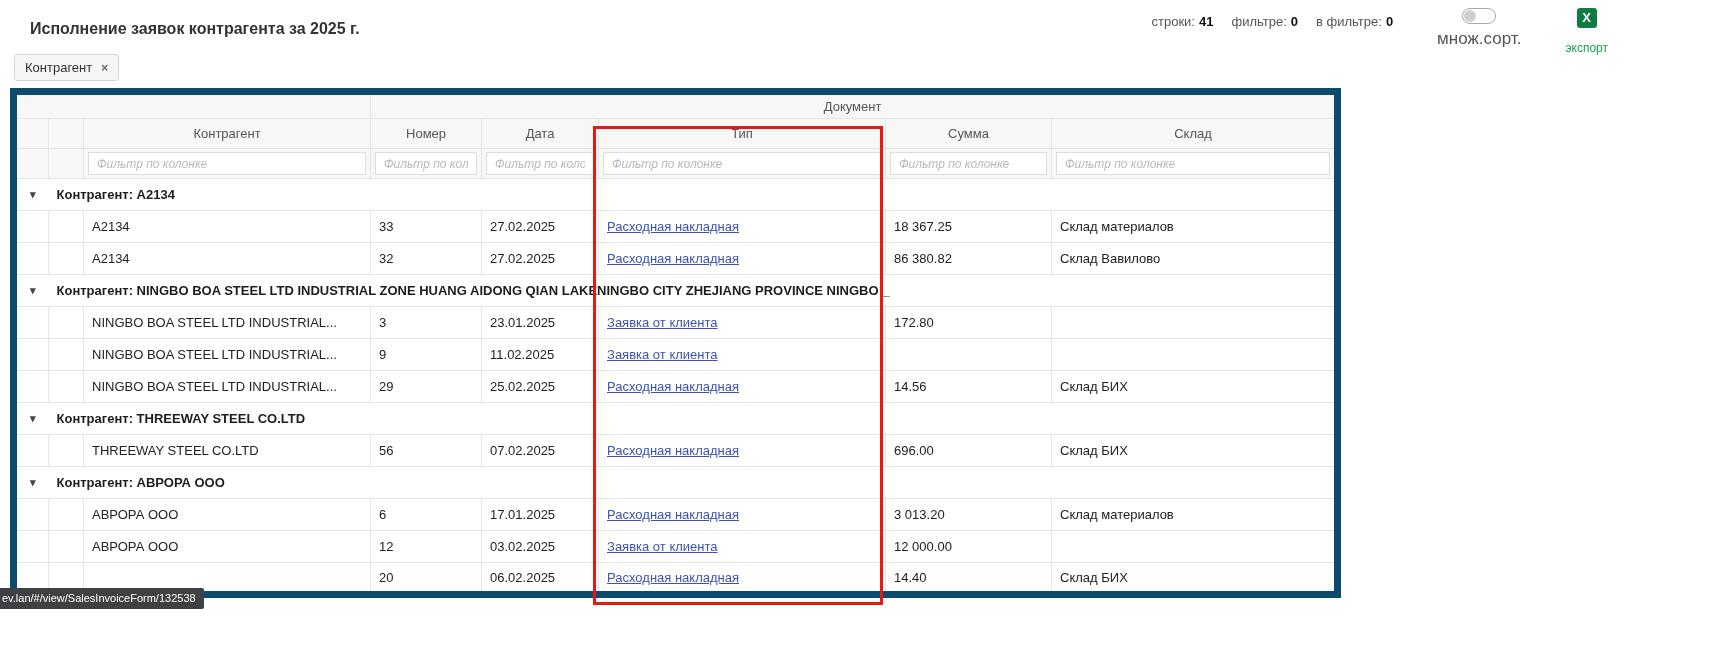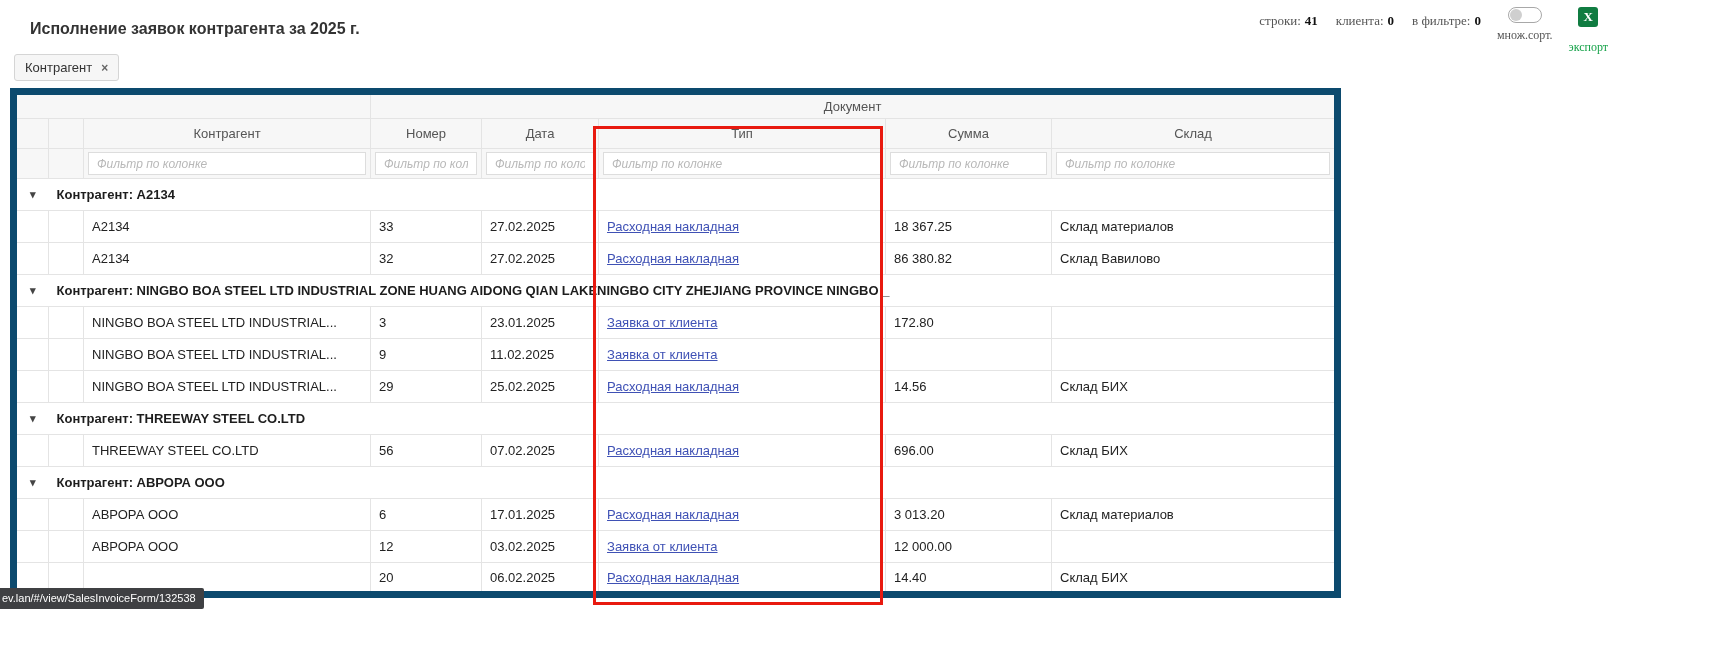--- a/index.html
+++ b/index.html
@@ -20,30 +20,30 @@
   }
   
   .page-header {
     display: flex;
     justify-content: space-between;
     align-items: center;
     padding: 12px 112px 0 30px;
     height: 46px;
   }
   .page-title { font-size: 16px; font-weight: 700; color: #333; }
-  .header-right { display: flex; align-items: flex-start; gap: 16px; font-family: Liberation Serif, serif; }
+  .header-right { display: flex; align-items: flex-start; gap: 44px; }
   .stats { display: flex; gap: 18px; margin-top: 10px; font-size: 13px; color: #555; white-space: nowrap; }
   .stat b { color: #111; margin-left: 4px; font-weight: 700; }
   .tool { display: flex; flex-direction: column; align-items: center; gap: 5px; margin-top: 4px; }
   .toggle {
     width: 34px; height: 16px; border-radius: 9px;
     background: #fff; border: 1px solid #a8a8a8; position: relative; cursor: pointer;
   }
   .toggle-knob { position: absolute; left: 1px; top: 1px; width: 12px; height: 12px; border-radius: 50%; background: #cfcfcf; }
-  .tool-label { font-size: 12px; color: #555; }
+  .tool-label { font-size: 17px; color: #555; }
   .export-icon {
     width: 20px; height: 20px; border-radius: 3px; background: #107c41;
     color: #fff; font-weight: 700; font-size: 13px;
     display: flex; align-items: center; justify-content: center; cursor: pointer;
   }
   .export-label { font-size: 12px; color: var(--green); margin-top: 8px; }
   
   .chip-bar { margin: 8px 0 0 14px; height: 30px; }
   .chip {
     display: inline-flex; align-items: center; gap: 9px;
@@ -96,21 +96,21 @@
   }
 </style>
 </head>
 <body>
 
 <div class="page-header">
   <div class="page-title">Исполнение заявок контрагента за 2025 г.</div>
   <div class="header-right">
     <div class="stats">
       <span class="stat"><span>строки:</span><b>41</b></span>
-      <span class="stat"><span>клиента:</span><b>0</b></span>
+      <span class="stat"><span>фильтре:</span><b>0</b></span>
       <span class="stat"><span>в фильтре:</span><b>0</b></span>
     </div>
     <div class="tool">
       <div class="toggle">
           <div class="toggle-knob"></div>
         </div>
       <div class="tool-label">множ.сорт.</div>
     </div>
     <div class="tool">
       <div class="export-icon">X</div>

